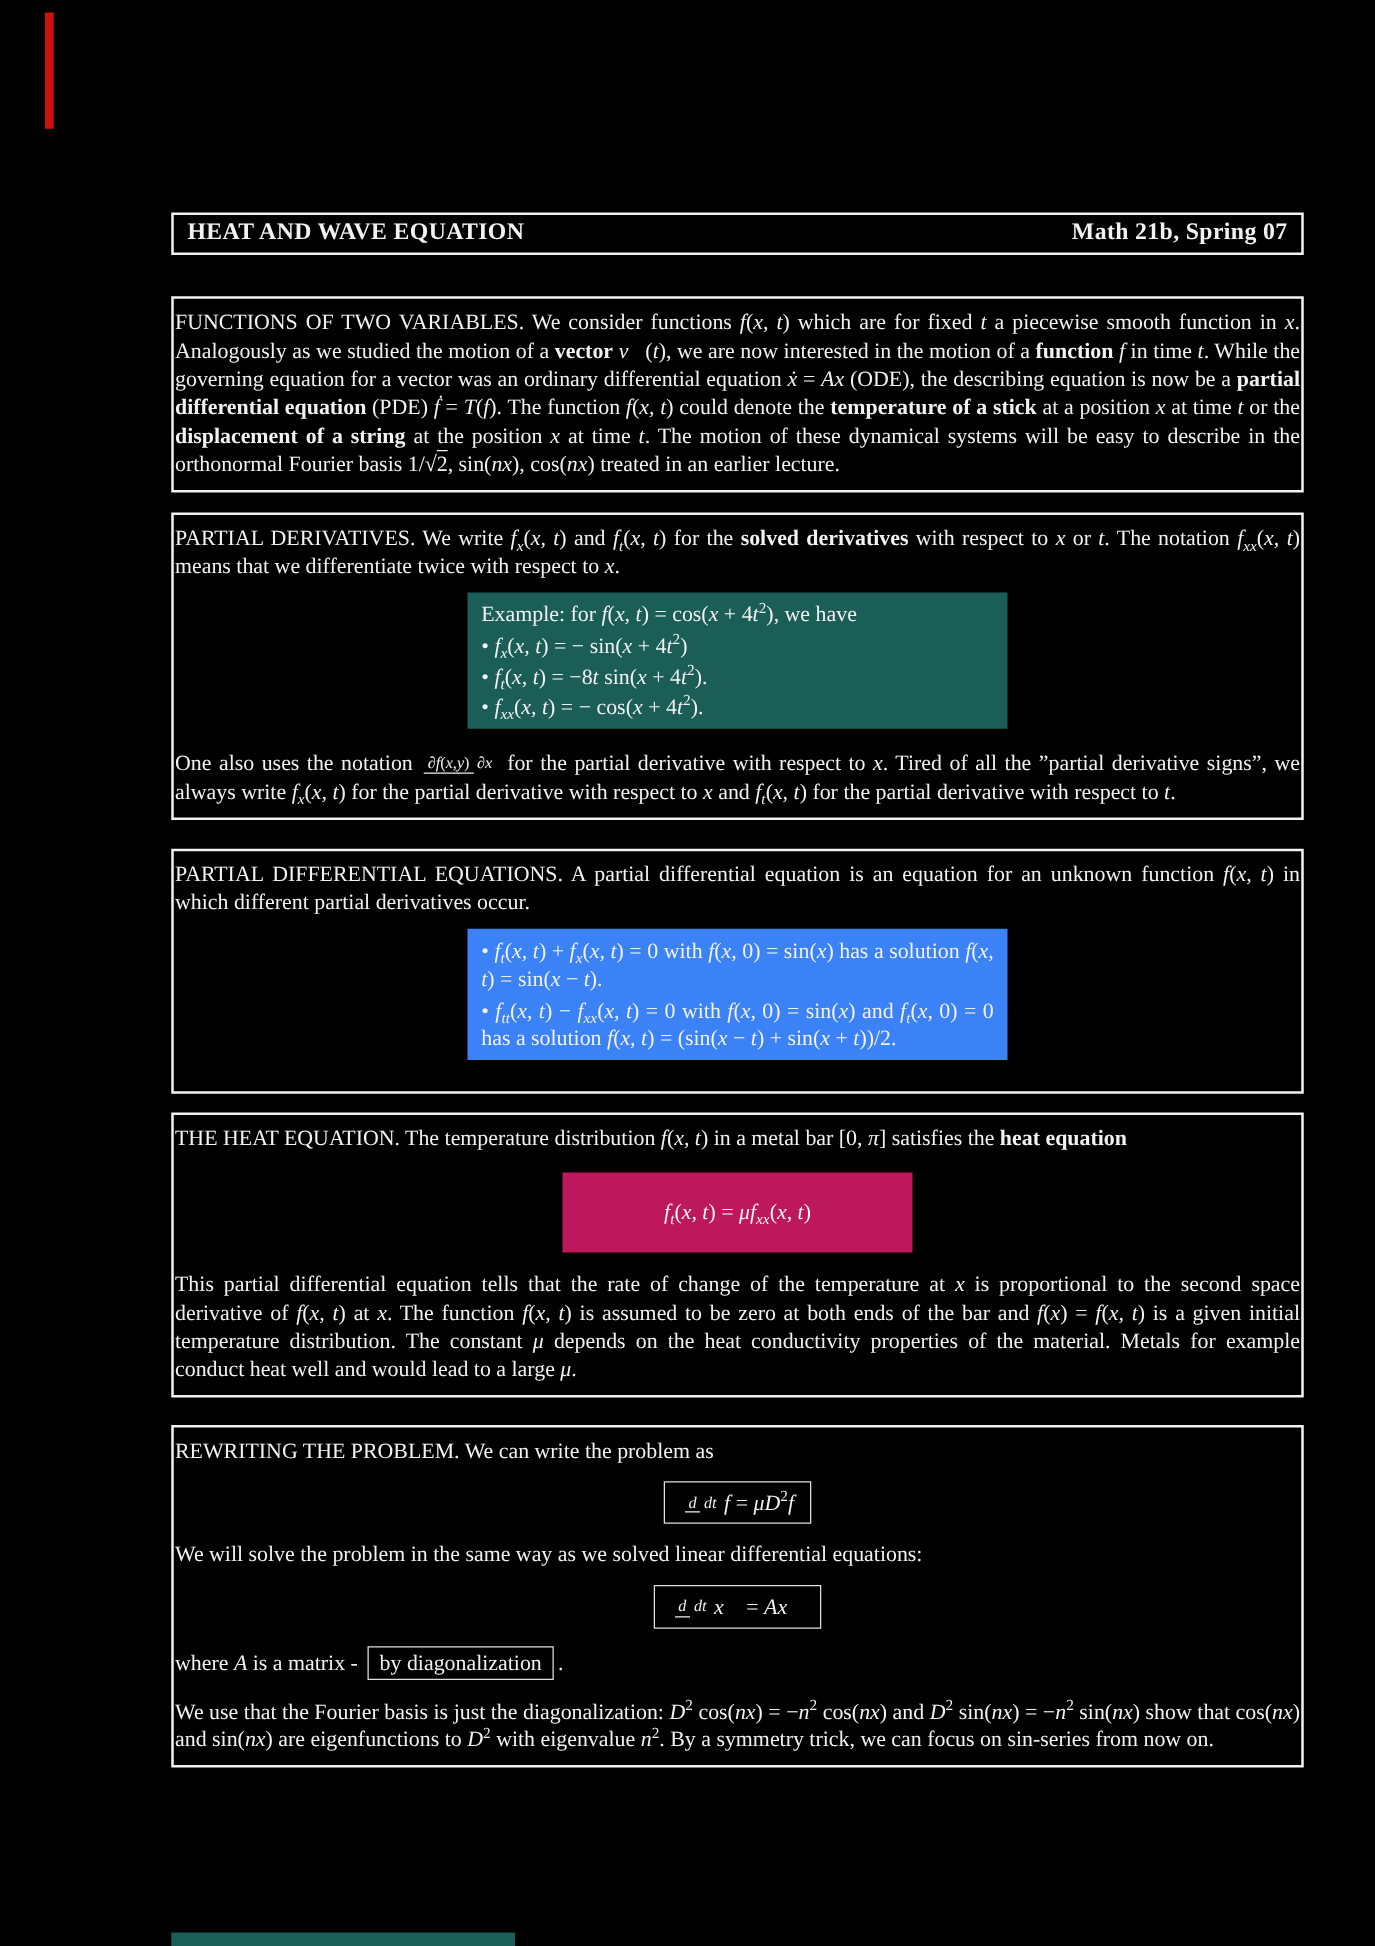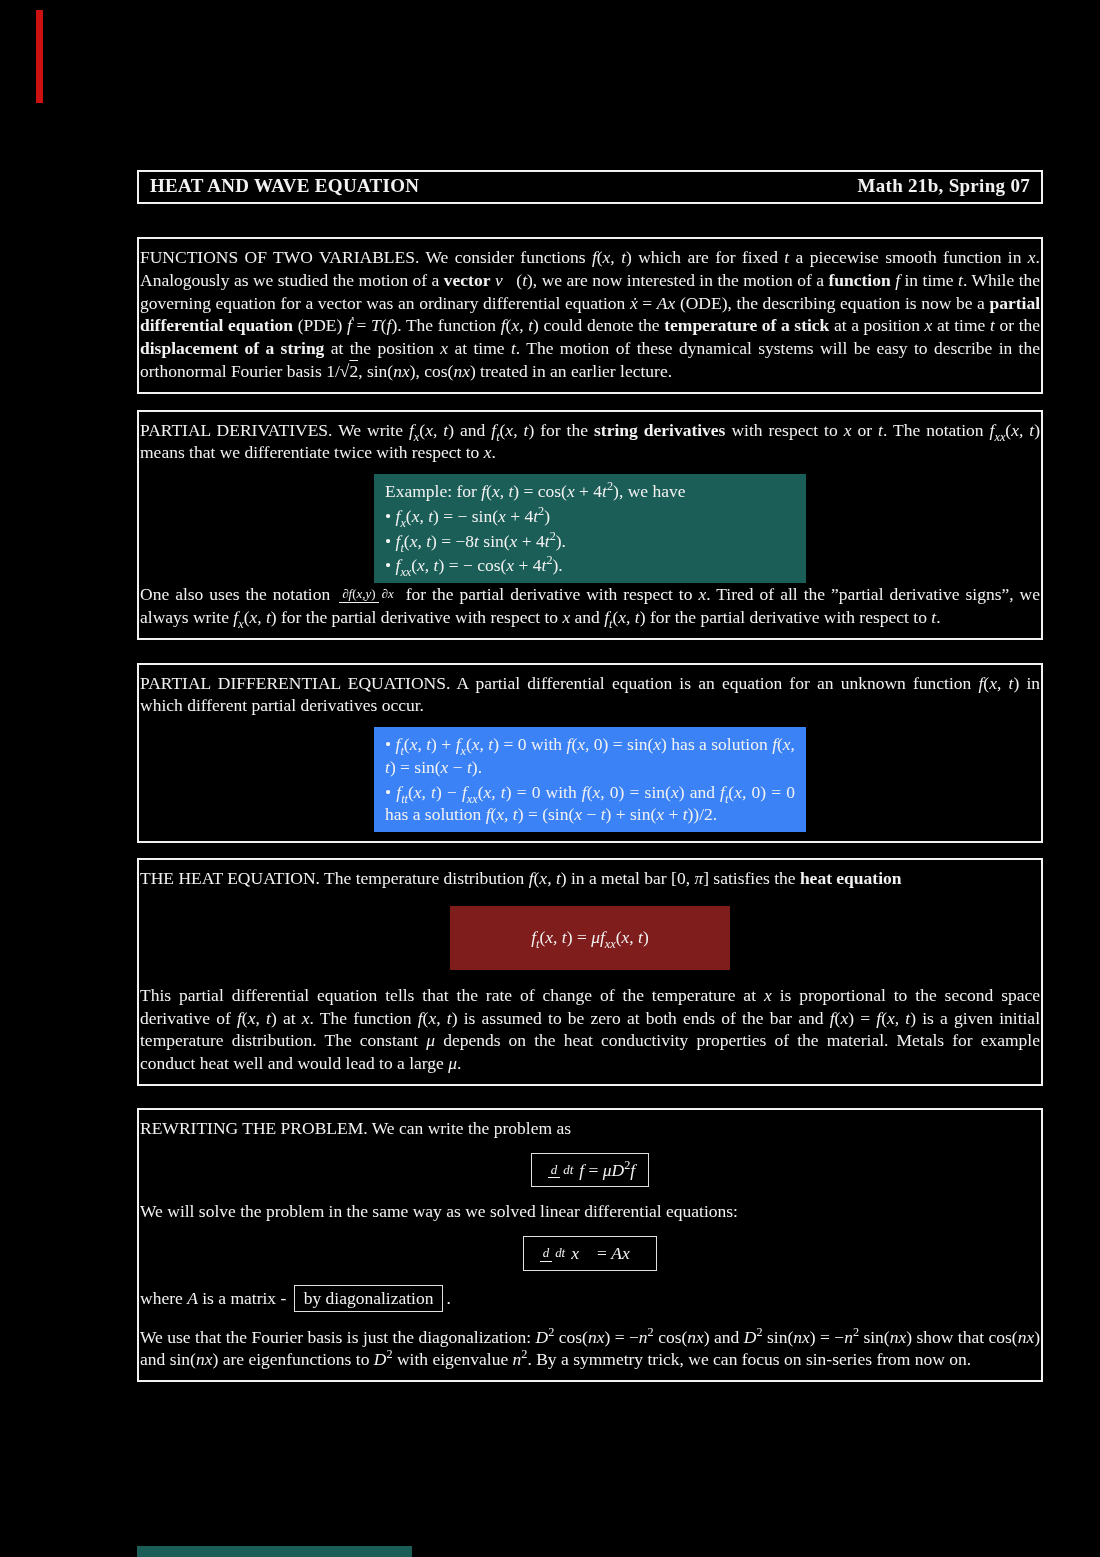--- a/index.html
+++ b/index.html
@@ -18,21 +18,21 @@
     border:2px solid #f2f2f2;padding:7px 1px 9px;font-size:17.5px;
     line-height:1.3;text-align:justify;
   }
   .mt-33{margin-top:33px}.mt-16{margin-top:16px}.mt-23{margin-top:23px}
   .mt-15{margin-top:15px}.mt-22{margin-top:22px}
   .box p{margin:0;}
   .box p + p{margin-top:2px;}
   i{font-style:italic;}
   sub,sup{font-size:70%;line-height:0;}
   .teal-box{
-    width:410px;margin:10px auto 0;padding:6px 11px;text-align:left;
+    width:410px;margin:10px auto 16px;padding:6px 11px;text-align:left;
   }
   .teal-box.justified{text-align:justify;}
   .purple-box{
     width:280px;height:64px;margin:16px auto 14px;
     display:flex;align-items:center;justify-content:center;
   }
   .eqbox{
     border:1.5px solid #e0e0e0;width:fit-content;margin:13px auto;
     padding:5px 13px;text-align:center;
   }
@@ -60,21 +60,21 @@
   <header class="titlebar">
     <span>HEAT AND WAVE EQUATION</span>
     <span>Math 21b, Spring 07</span>
   </header>
 
   <section class="box mt-33">
     <p>FUNCTIONS OF TWO VARIABLES. We consider functions <i>f</i>(<i>x, t</i>) which are for fixed <i>t</i> a piecewise smooth function in <i>x</i>. Analogously as we studied the motion of a <b>vector</b> <i>v⃗</i>(<i>t</i>), we are now interested in the motion of a <b>function</b> <i>f</i> in time <i>t</i>. While the governing equation for a vector was an ordinary differential equation <i>ẋ</i> = <i>Ax</i> (ODE), the describing equation is now be a <b>partial differential equation</b> (PDE) <i>ḟ</i> = <i>T</i>(<i>f</i>). The function <i>f</i>(<i>x, t</i>) could denote the <b>temperature of a stick</b> at a position <i>x</i> at time <i>t</i> or the <b>displacement of a string</b> at the position <i>x</i> at time <i>t</i>. The motion of these dynamical systems will be easy to describe in the orthonormal Fourier basis 1/√<span class="ol">2</span>, sin(<i>nx</i>), cos(<i>nx</i>) treated in an earlier lecture.</p>
   </section>
 
   <section class="box mt-16">
-    <p>PARTIAL DERIVATIVES. We write <i>f<sub>x</sub></i>(<i>x, t</i>) and <i>f<sub>t</sub></i>(<i>x, t</i>) for the <b>string derivatives</b> with respect to <i>x</i> or <i>t</i>. The notation <i>f<sub>xx</sub></i>(<i>x, t</i>) means that we differentiate twice with respect to <i>x</i>.</p>
+    <p>PARTIAL DERIVATIVES. We write <i>f<sub>x</sub></i>(<i>x, t</i>) and <i>f<sub>t</sub></i>(<i>x, t</i>) for the <b>solved derivatives</b> with respect to <i>x</i> or <i>t</i>. The notation <i>f<sub>xx</sub></i>(<i>x, t</i>) means that we differentiate twice with respect to <i>x</i>.</p>
     <div class="teal-box" style="background-color: rgb(27, 93, 87);">
       <p>Example: for <i>f</i>(<i>x, t</i>) = cos(<i>x</i> + 4<i>t</i><sup>2</sup>), we have</p>
       <p>• <i>f<sub>x</sub></i>(<i>x, t</i>) = − sin(<i>x</i> + 4<i>t</i><sup>2</sup>)</p>
       <p>• <i>f<sub>t</sub></i>(<i>x, t</i>) = −8<i>t</i> sin(<i>x</i> + 4<i>t</i><sup>2</sup>).</p>
       <p>• <i>f<sub>xx</sub></i>(<i>x, t</i>) = − cos(<i>x</i> + 4<i>t</i><sup>2</sup>).</p>
     </div>
     <p>One also uses the notation <span class="frac">
           <span class="num"><i>∂f</i>(<i>x,y</i>)</span>
           <span class="den"><i>∂x</i></span>
         </span> for the partial derivative with respect to <i>x</i>. Tired of all the ”partial derivative signs”, we always write <i>f<sub>x</sub></i>(<i>x, t</i>) for the partial derivative with respect to <i>x</i> and <i>f<sub>t</sub></i>(<i>x, t</i>) for the partial derivative with respect to <i>t</i>.</p>
@@ -83,21 +83,21 @@
   <section class="box mt-23">
     <p>PARTIAL DIFFERENTIAL EQUATIONS. A partial differential equation is an equation for an unknown function <i>f</i>(<i>x, t</i>) in which different partial derivatives occur.</p>
     <div class="teal-box justified" style="background-color: #3b82f6;">
       <p>• <i>f<sub>t</sub></i>(<i>x, t</i>) + <i>f<sub>x</sub></i>(<i>x, t</i>) = 0 with <i>f</i>(<i>x,</i> 0) = sin(<i>x</i>) has a solution <i>f</i>(<i>x, t</i>) = sin(<i>x</i> − <i>t</i>).</p>
       <p>• <i>f<sub>tt</sub></i>(<i>x, t</i>) − <i>f<sub>xx</sub></i>(<i>x, t</i>) = 0 with <i>f</i>(<i>x,</i> 0) = sin(<i>x</i>) and <i>f<sub>t</sub></i>(<i>x,</i> 0) = 0 has a solution <i>f</i>(<i>x, t</i>) = (sin(<i>x</i> − <i>t</i>) + sin(<i>x</i> + <i>t</i>))/2.</p>
     </div>
   </section>
 
   <section class="box mt-15">
     <p>THE HEAT EQUATION. The temperature distribution <i>f</i>(<i>x, t</i>) in a metal bar [0, <i>π</i>] satisfies the <b>heat equation</b></p>
-    <div class="purple-box" style="background-color: #7f1d1d;">
+    <div class="purple-box" style="background-color: #be185d;">
       <span><i>f<sub>t</sub></i>(<i>x, t</i>) = <i>μf<sub>xx</sub></i>(<i>x, t</i>)</span>
     </div>
     <p>This partial differential equation tells that the rate of change of the temperature at <i>x</i> is proportional to the second space derivative of <i>f</i>(<i>x, t</i>) at <i>x</i>. The function <i>f</i>(<i>x, t</i>) is assumed to be zero at both ends of the bar and <i>f</i>(<i>x</i>) = <i>f</i>(<i>x, t</i>) is a given initial temperature distribution. The constant <i>μ</i> depends on the heat conductivity properties of the material. Metals for example conduct heat well and would lead to a large <i>μ</i>.</p>
   </section>
 
   <section class="box mt-22">
     <p>REWRITING THE PROBLEM. We can write the problem as</p>
     <div class="eqbox">
       <span><span class="frac">
             <span class="num"><i>d</i></span>

